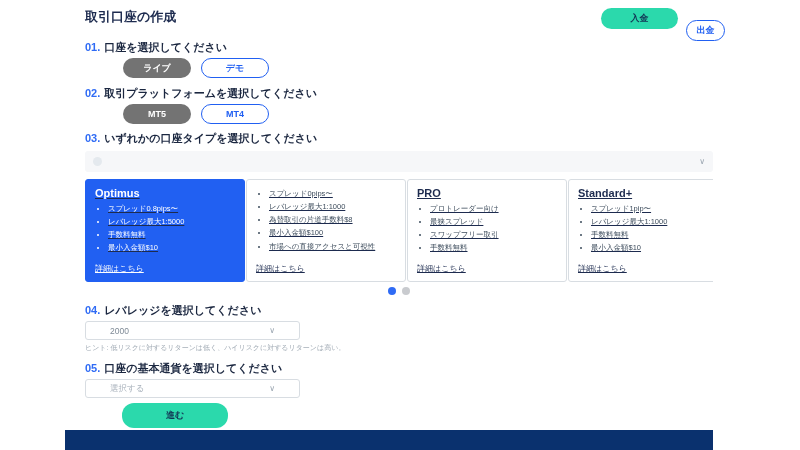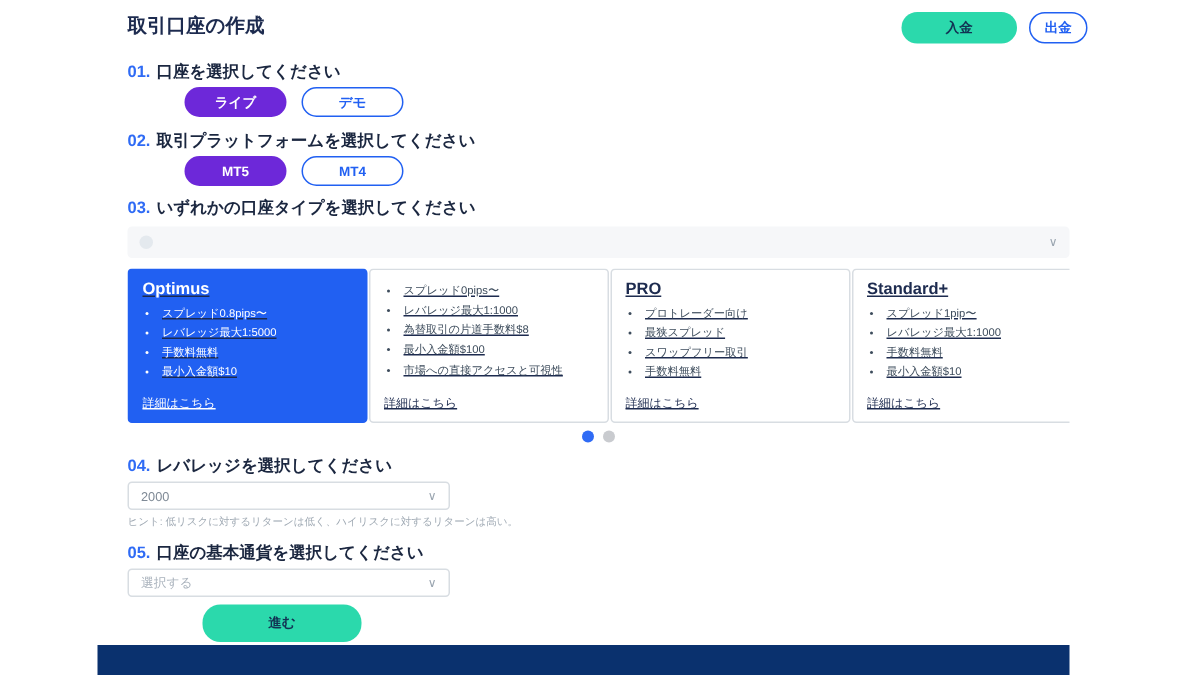--- a/index.html
+++ b/index.html
@@ -4,24 +4,24 @@
 <style>
   html,body{margin:0;padding:0;background:#ffffff;}
   .page{position:relative;width:800px;height:450px;background:#ffffff;overflow:hidden;
         font-family:"Liberation Sans","DejaVu Sans",sans-serif;color:#1d2b4f;}
   
   .page-title{position:absolute;left:85px;top:8px;font-size:13px;font-weight:bold;color:#1d2b4f;}
   
   .pill{display:flex;align-items:center;justify-content:center;border-radius:12px;
         font-size:9px;font-weight:bold;cursor:pointer;box-sizing:border-box;margin-left:38px;}
   .pill-teal{background:#2bd9ac;color:#123253;border:none;}
-  .pill-solid{background:#6d28d9;color:#ffffff;border:none;}
+  .pill-solid{background:#737373;color:#ffffff;border:none;}
   .pill-outline{background:#ffffff;color:#2160f2;border:1px solid #2160f2;}
   .btn-deposit{position:absolute;left:563px;top:8px;width:77px;height:21px;}
-  .btn-withdraw{position:absolute;left:648px;top:8px;width:39px;height:21px;}
+  .btn-withdraw{position:absolute;left:648px;top:20px;width:39px;height:21px;}
   
   .step-title{position:absolute;left:85px;font-size:11px;font-weight:bold;color:#1b2740;white-space:nowrap;}
   .step-num{color:#2f6bf5;margin-right:4px;}
   .t1{top:40px}.t2{top:86px}.t3{top:131px}.t4{top:303px}.t5{top:361px}
   
   .opt-a{position:absolute;left:85px;width:68px;height:20px;}
   .opt-b{position:absolute;left:163px;width:68px;height:20px;}
   .r1{top:58px}.r2{top:104px}
   
   .notice{position:absolute;left:85px;top:151px;width:628px;height:21px;background:#f6f7f9;
@@ -39,28 +39,28 @@
   .card-features{margin:0;padding-left:13px;font-size:7.5px;line-height:1.75;color:#3d4c5c;}
   .card-selected .card-features{color:#ffffff;}
   .card-link{position:absolute;left:9px;bottom:7px;font-size:8px;color:#1d2b4f;text-decoration:underline;cursor:pointer;}
   .card-selected .card-link{color:#ffffff;}
   
   .dots{position:absolute;left:388px;top:287px;display:flex;gap:6px;}
   .dot{width:8px;height:8px;border-radius:50%;background:#c9cbcf;cursor:pointer;}
   .dot-active{background:#2f6bf5;}
   
   .select{position:absolute;left:85px;width:215px;height:19px;border:1px solid #d8dde2;border-radius:3px;
-          background:#ffffff;display:flex;align-items:center;padding:0 8px;box-sizing:border-box;cursor:pointer;}
+          background:#ffffff;display:flex;align-items:center;padding:0 24px;box-sizing:border-box;cursor:pointer;}
   .sel4{top:321px}.sel5{top:379px}
   .select-value{font-size:8.5px;color:#7f8a96;}
   .select-placeholder{font-size:8.5px;color:#a9b2bc;}
   .chev{margin-left:auto;color:#9aa5b0;font-size:8px;}
   .hint{position:absolute;left:85px;top:343px;font-size:7px;color:#a0aab4;white-space:nowrap;}
   
-  .btn-submit{position:absolute;left:97px;top:403px;width:106px;height:25px;}
+  .btn-submit{position:absolute;left:84px;top:403px;width:106px;height:25px;}
   
   .footer{position:absolute;left:65px;top:430px;width:648px;height:20px;background:#0a316e;}
 </style>
 </head>
 <body>
 
 <div class="page">
 
   <div class="page-title">取引口座の作成</div>
 

